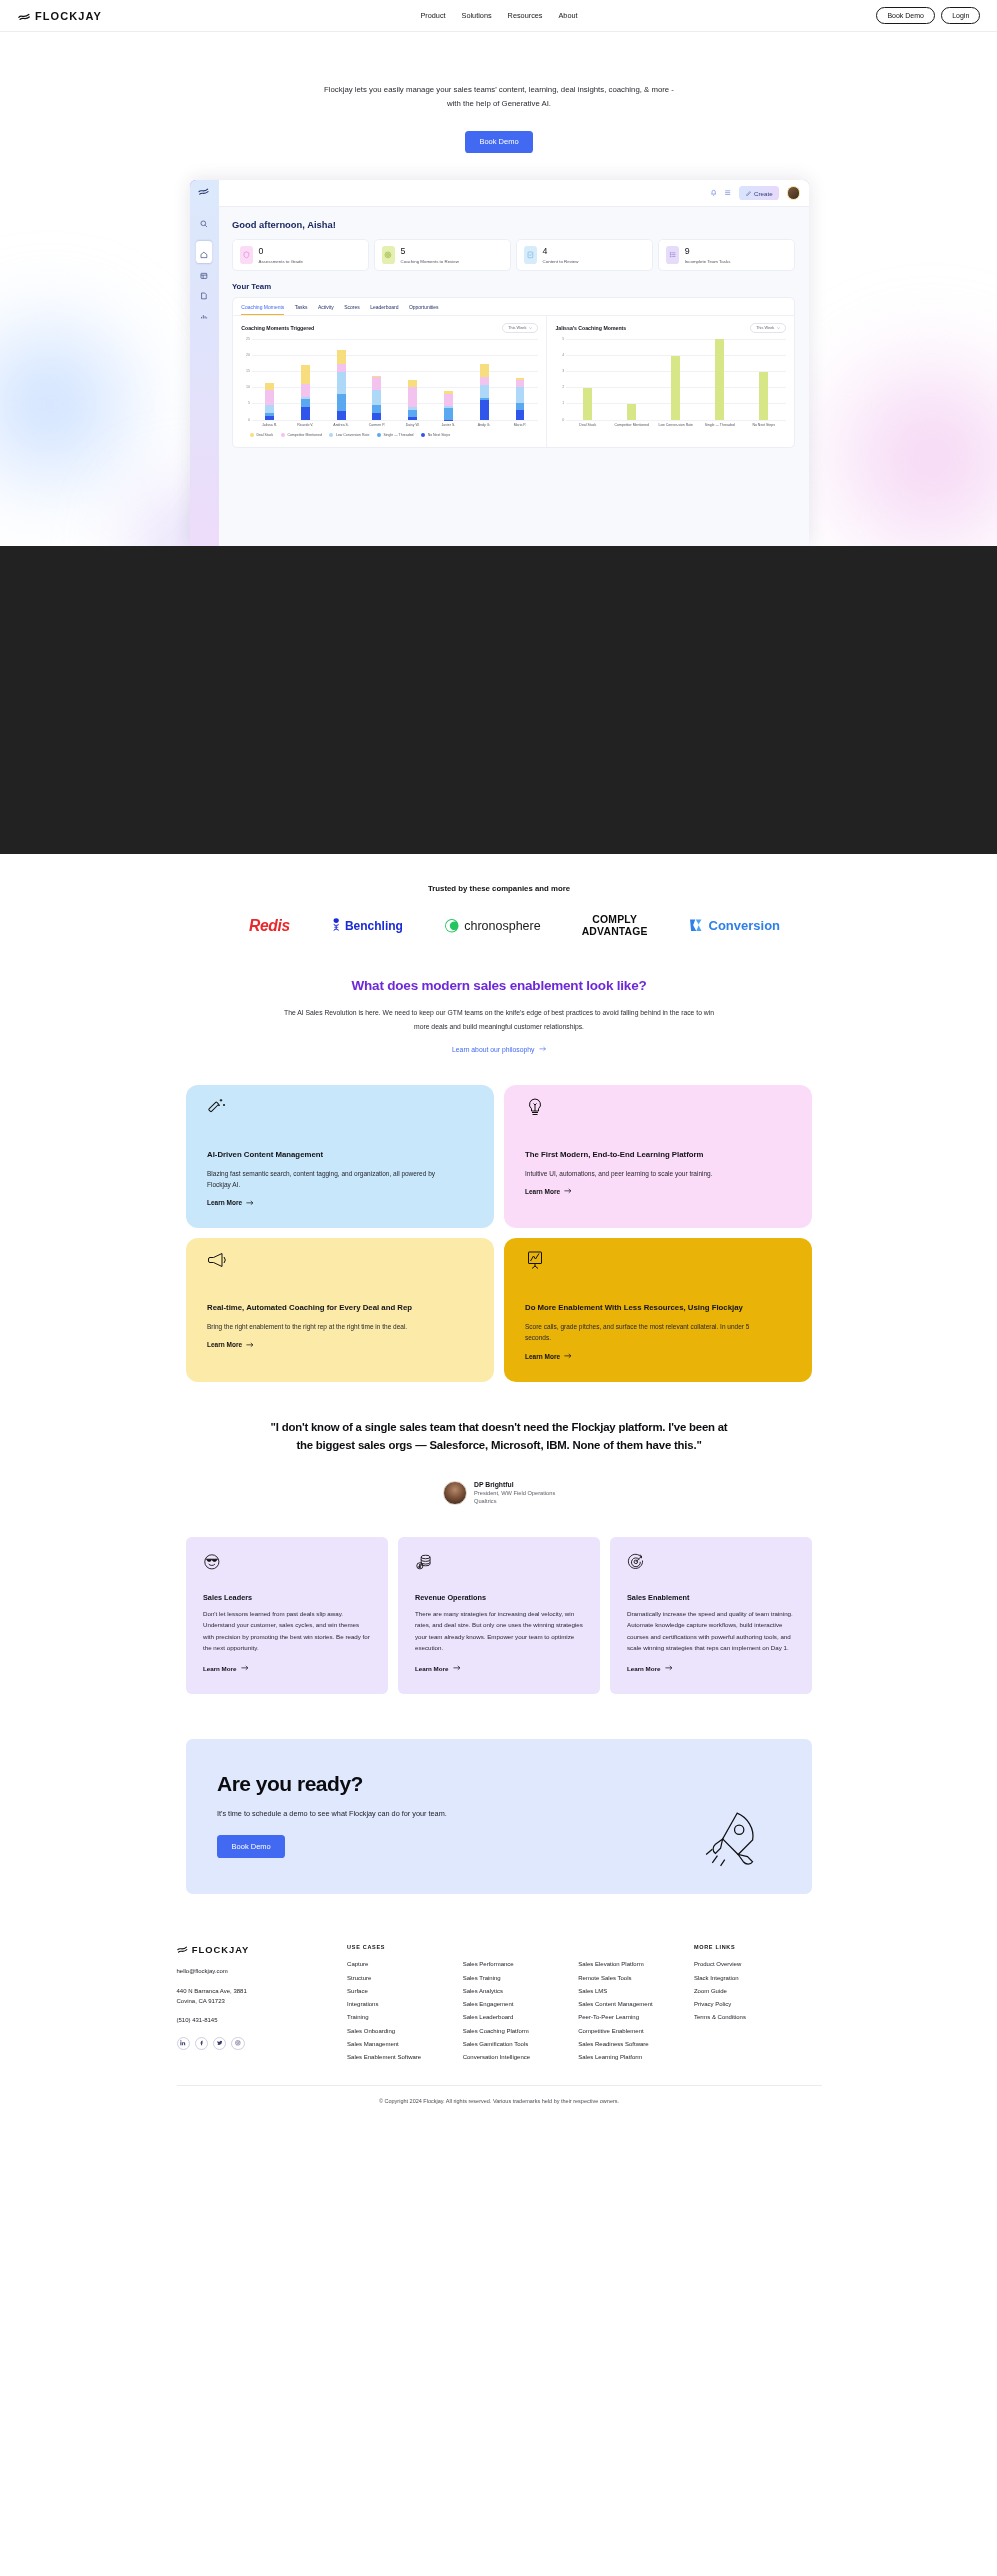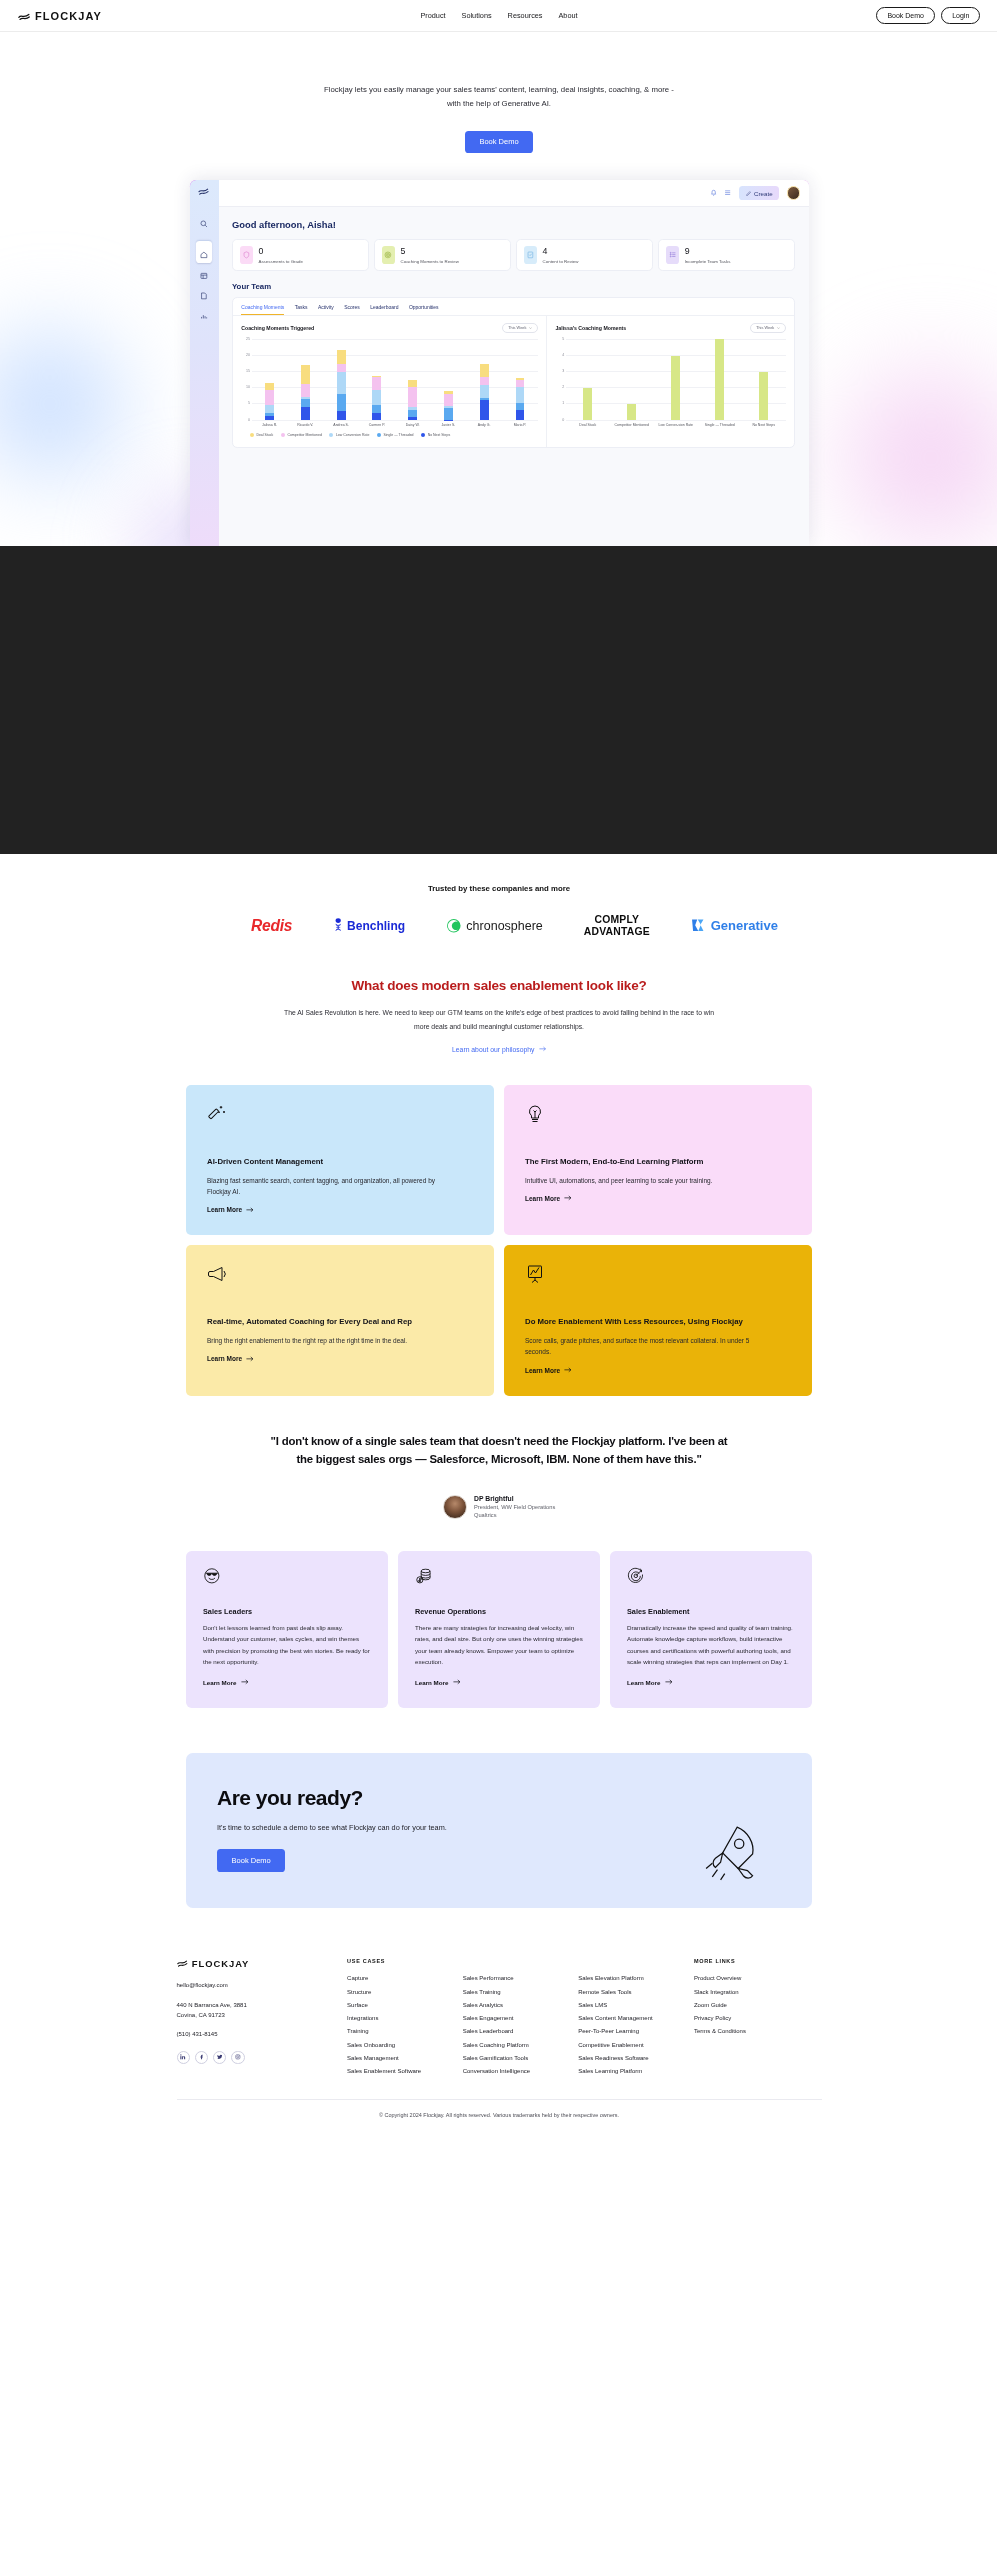--- a/index.html
+++ b/index.html
@@ -160,35 +160,35 @@
     padding-left: 31px;
   }
   .logo-redis { font-size: 15.6px; font-weight: 700; font-style: italic; color: #e8282b; letter-spacing: -0.3px; }
   .logo-bench { display: flex; align-items: center; gap: 3.6px; color: #1a2ad6; font-size: 12px; font-weight: 600; }
   .logo-chrono { display: flex; align-items: center; gap: 4.7px; font-size: 12.5px; color: #1b1b1b; text-align: right; }
   .logo-comply { font-size: 10.4px; font-weight: 800; line-height: 1.12; color: #0b0b0b; letter-spacing: 0.2px; }
   .logo-trust { display: flex; align-items: center; gap: 4.2px; font-size: 13px; font-weight: 600; color: #2f7fe8; }
 
   
   .modern { text-align: center; padding: 11.4px 0 4.2px; }
-  .modern h2 { font-size: 13.5px; font-weight: 700; color: #b91c1c; letter-spacing: -0.2px; }
+  .modern h2 { font-size: 13.5px; font-weight: 700; color: #6d28d9; letter-spacing: -0.2px; }
   .modern p {
     margin: 13.5px auto 0; max-width: 439px; font-size: 6.8px; line-height: 2.05; color: #2c2c33;
   }
   .phil-link {
     display: inline-flex; align-items: center; gap: 4.2px; margin-top: 11.4px;
     color: #4269f2; font-size: 6.8px; text-decoration: none;
   }
 
   
   .fgrid {
     width: 626px; margin: 27px auto 0;
     display: grid; grid-template-columns: 1fr 1fr; gap: 10px;
   }
-  .fcard { border-radius: 5px; padding: 19px 21px 21px; }
+  .fcard { border-radius: 12px; padding: 12px 21px 21px; }
   .fcard h3 { font-size: 7.8px; font-weight: 700; color: #121218; margin-top: 30px; line-height: 1.55; }
   .fcard p { font-size: 6.5px; line-height: 1.75; color: #27272e; margin-top: 6.8px; max-width: 249px; }
   .learn {
     display: inline-flex; align-items: center; gap: 4.2px; margin-top: 8.8px;
     font-size: 6.5px; font-weight: 700; color: #0f0f14; text-decoration: none;
   }
 
   
   .quote-sec { text-align: center; padding: 36px 0 0; }
   .quote-sec blockquote {
@@ -633,21 +633,21 @@
         <path d="M23 8 a11 11 0 1 0 0 14 a8 8 0 1 1 0-14 Z" fill="#fff"></path>
       </svg>
       <span>chronosphere</span>
     </div>
     <div class="logo-comply">COMPLY<br>ADVANTAGE</div>
     <div class="logo-trust">
       <svg width="15.6" height="14.6" viewBox="0 0 30 28">
         <path d="M2 3 H12 L8 14 L14 25 L4 25 Z" fill="#2f7fe8"></path>
         <path d="M13 3 H24 L18 13 L24 25 H14 L19 13 Z" fill="#4aa5f5"></path>
       </svg>
-      <span>Generative</span>
+      <span>Conversion</span>
     </div>
   </div>
 </section>
 
 <section class="modern">
   <h2>What does modern sales enablement look like?</h2>
   <p>The AI Sales Revolution is here. We need to keep our GTM teams on the knife's edge of best practices to avoid falling behind in the race to win more deals and build meaningful customer relationships.</p>
   <a class="phil-link" href="#">
     <span>Learn about our philosophy</span>
     <svg width="7.3" height="5.7" viewBox="0 0 18 12">

